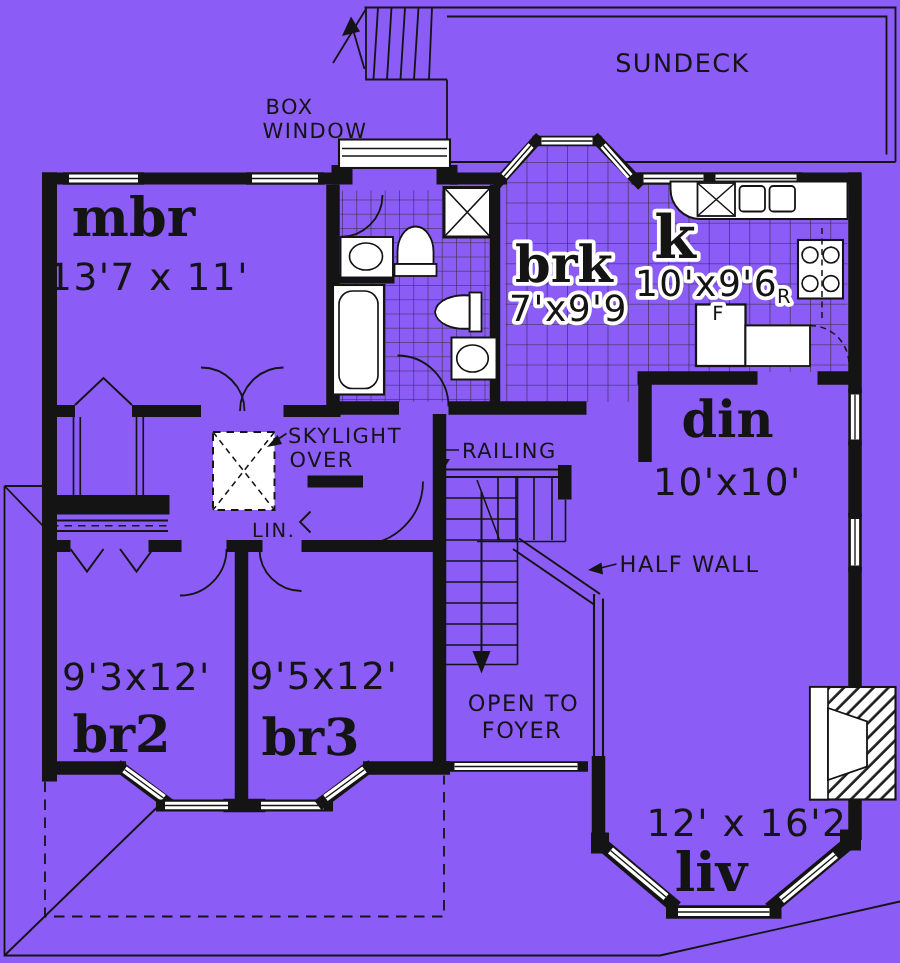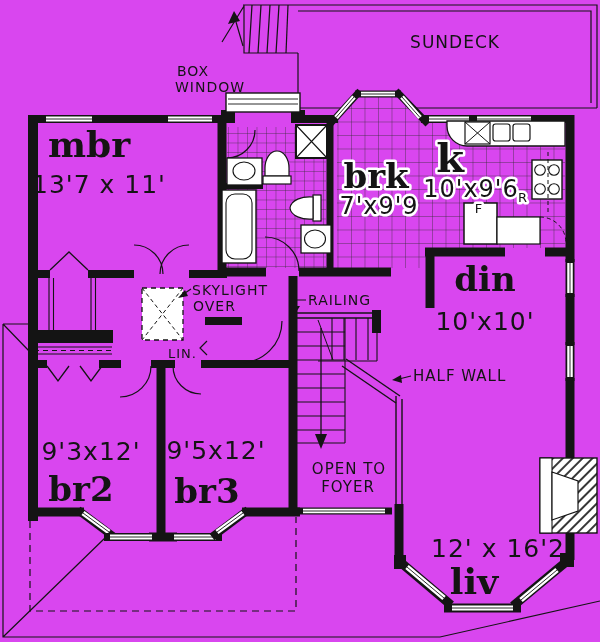--- a/index.html
+++ b/index.html
@@ -1,16 +1,16 @@
 <!DOCTYPE html>
 <html><head>
 <meta charset="utf-8">
 <style>
   html,body{margin:0;padding:0;background:#fff;}
-  .canvas{width:600px;height:642px;background:#d946ef;position:relative;overflow:hidden;}
+  .canvas{width:600px;height:642px;background:#8b5cf6;position:relative;overflow:hidden;}
   svg{display:block;}
   .rname{font-family:"DejaVu Serif",serif;font-weight:700;fill:#141414;}
   .rdim{font-family:"DejaVu Sans",sans-serif;fill:#141414;letter-spacing:1px;font-weight:500;}
   .note{font-family:"DejaVu Sans",sans-serif;fill:#141414;letter-spacing:1px;}
   .halo{paint-order:stroke;stroke:#ffffff;stroke-width:5px;stroke-linejoin:round;}
   .thin{stroke:#141414;stroke-width:1.2;fill:none;}
   .dash{stroke:#141414;stroke-width:1.2;fill:none;stroke-dasharray:7 5;}
 </style>
 </head>
 <body>

